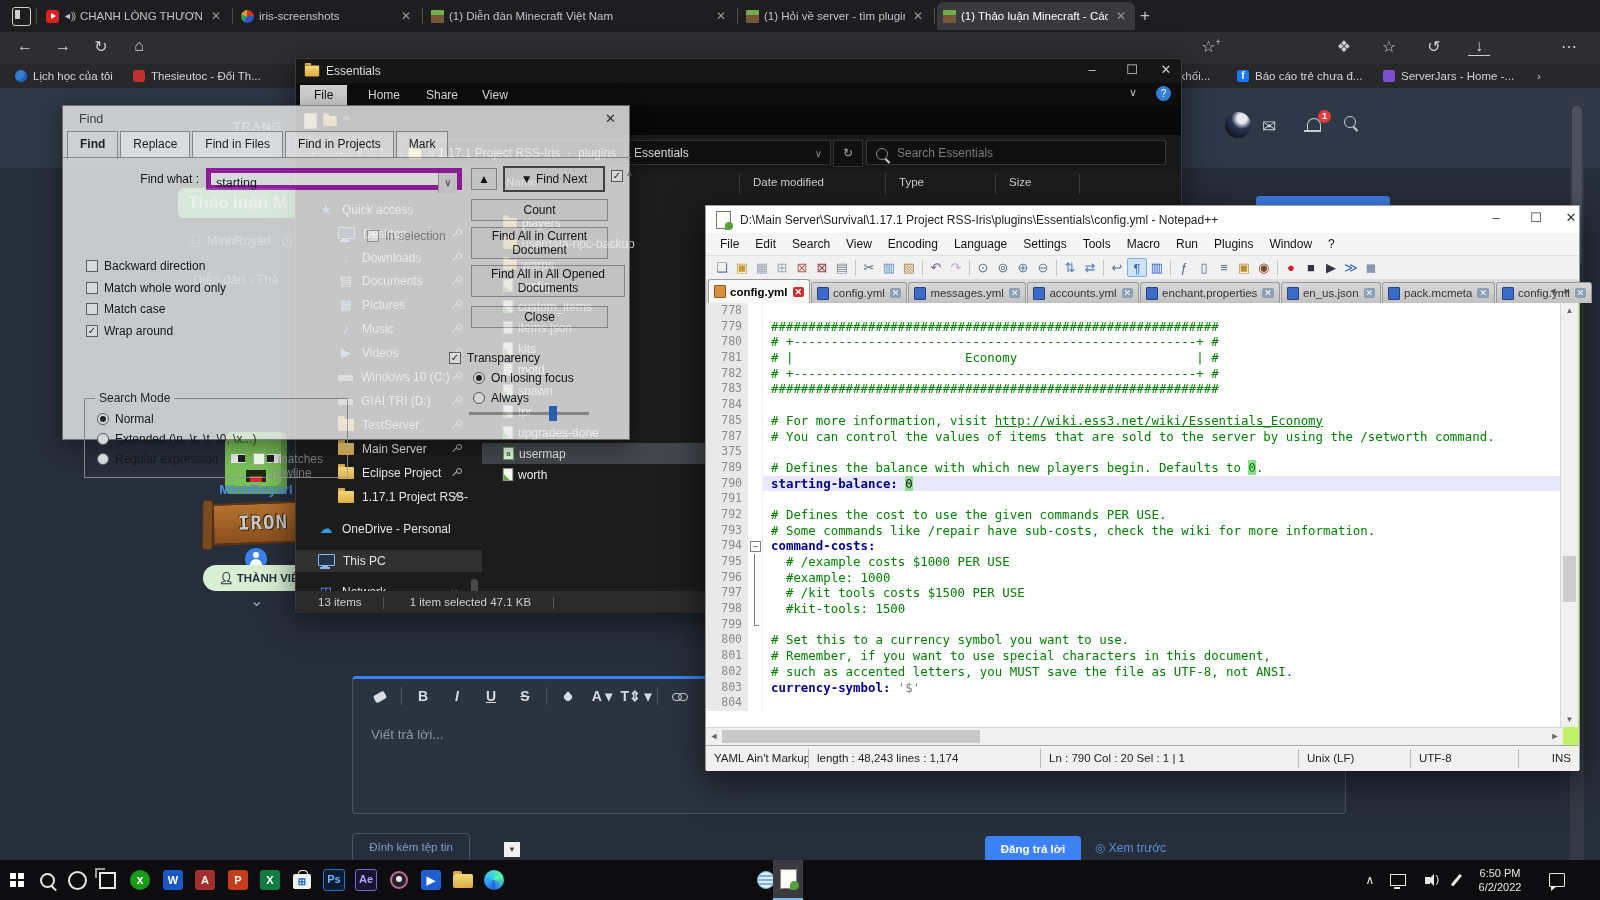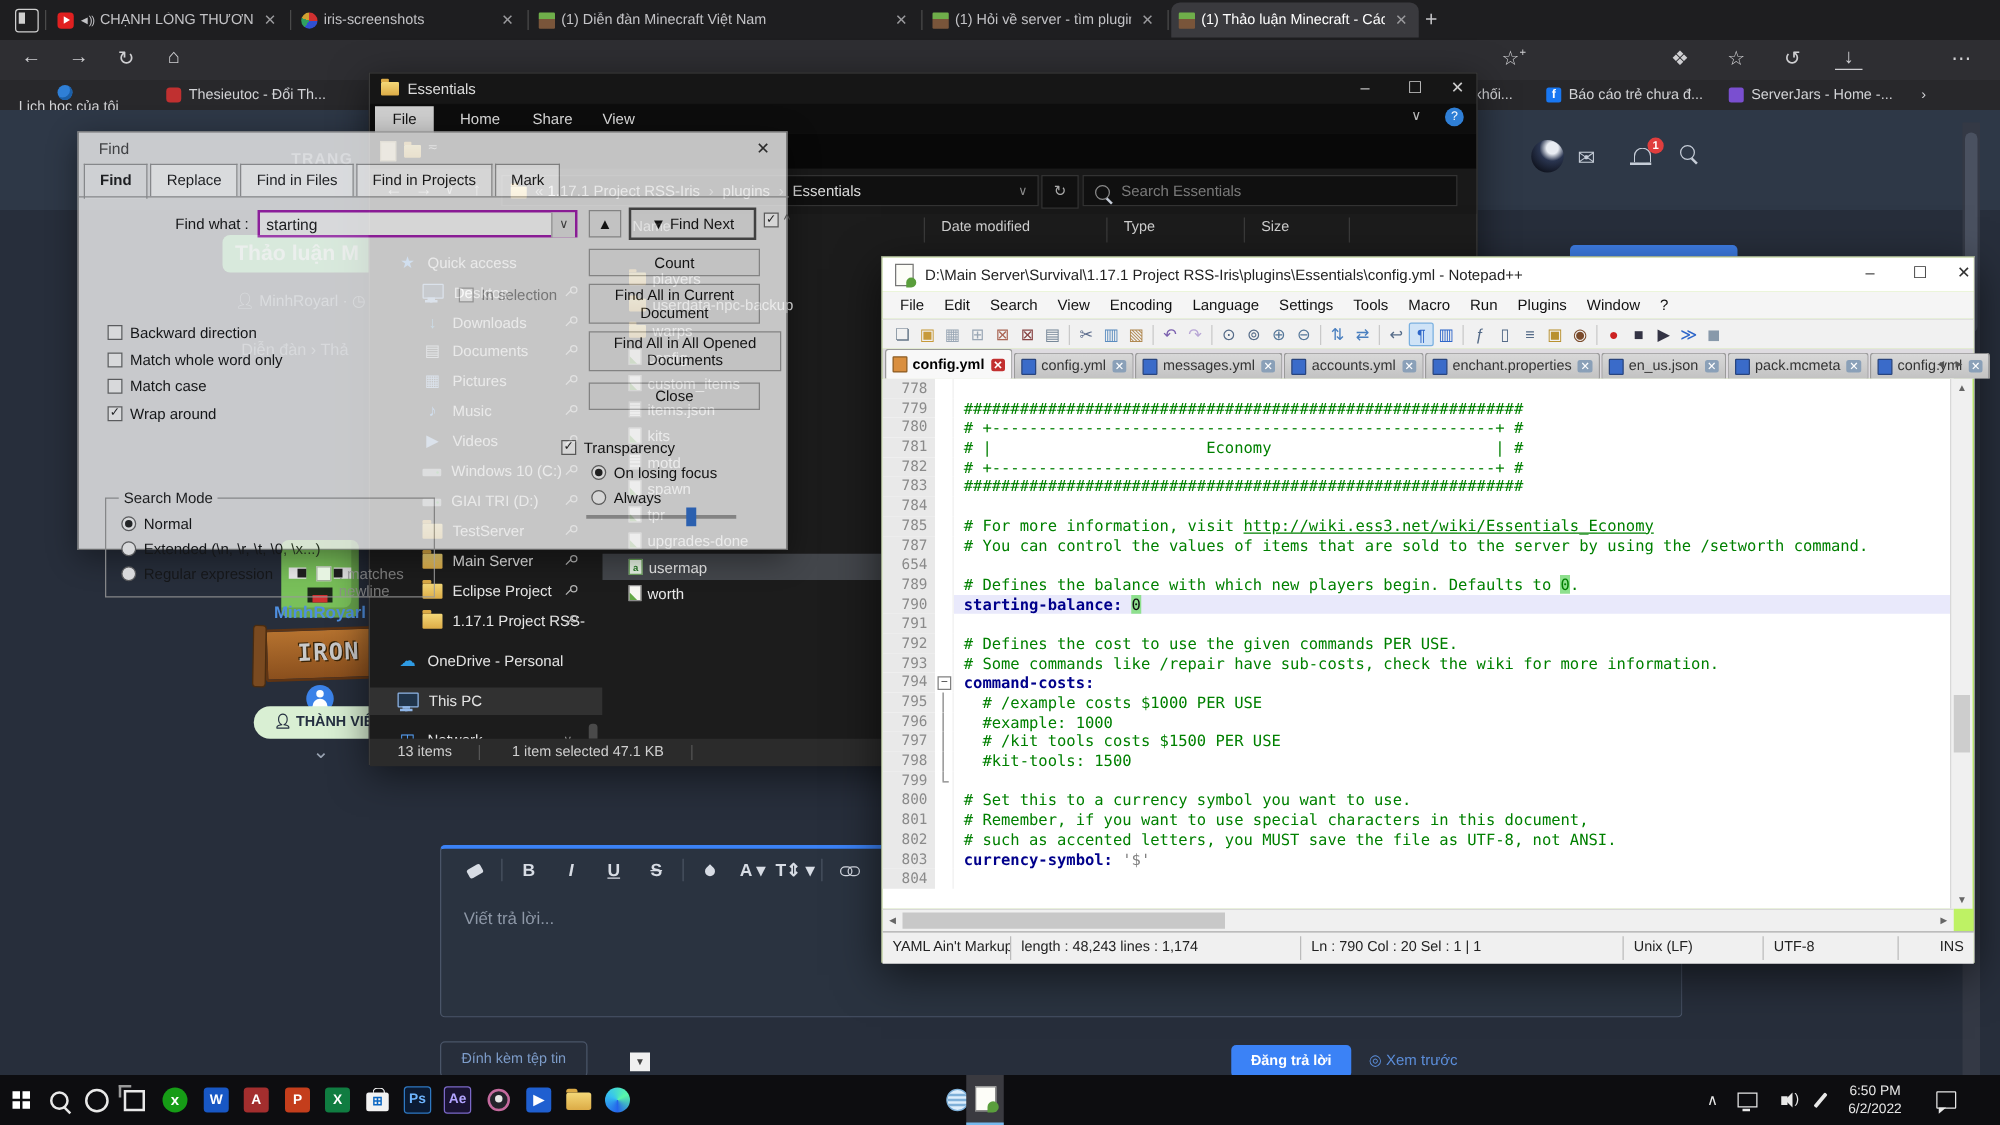--- a/index.html
+++ b/index.html
@@ -152,21 +152,21 @@
   #finddlg{position:absolute;left:62px;top:105px;width:568px;height:335px;z-index:20;opacity:.82;
     background:#ececec;border:1px solid #7a7a7a;box-shadow:0 6px 24px rgba(0,0,0,.5);box-sizing:border-box;
     font-size:12px;color:#1a1a1a;}
   #fd-title{position:absolute;left:16px;top:6px;color:#444;font-size:12.5px;}
   #fd-x{position:absolute;left:536px;top:3px;color:#333;font-size:13px;padding:2px 6px;}
   .fd-tabs{position:absolute;left:4px;top:25px;height:26px;display:flex;}
   .fd-tab{height:25px;line-height:25px;padding:0 12px;border:1px solid #999;border-bottom:none;background:#ffffff;margin-right:2px;font-size:12px;}
   .fd-tab.act{background:#f2f2f2;height:27px;font-weight:bold;}
   .fd-body{position:absolute;left:0;top:51px;width:568px;height:284px;border-top:1px solid #999;}
   .fd-lbl{position:absolute;color:#111;}
-  #fd-combo{position:absolute;left:143px;top:10px;width:256px;height:22px;background:#fff;border:2px solid #a21caf;box-sizing:border-box;line-height:20px;padding-left:5px;font-size:12.5px;}
+  #fd-combo{position:absolute;left:143px;top:10px;width:256px;height:22px;background:#fff;border:5px solid #a21caf;box-sizing:border-box;line-height:20px;padding-left:5px;font-size:12.5px;}
   #fd-combo .arr{position:absolute;right:0;top:0;width:18px;height:20px;background:#e4e4e4;border-left:1px solid #aaa;text-align:center;color:#444;font-size:10px;line-height:20px;}
   .fd-btn{position:absolute;background:#e7e7e7;border:1px solid #9a9a9a;text-align:center;font-size:12px;color:#111;
     display:flex;align-items:center;justify-content:center;box-sizing:border-box;}
   .fd-btn.def{border:2px solid #4a4a4a;font-weight:normal;}
   .cb{position:absolute;width:12px;height:12px;background:#fff;border:1px solid #666;box-sizing:border-box;font-size:10px;line-height:10px;text-align:center;color:#222;}
   .cb.dis{border-color:#aaa;}
   .rd{position:absolute;width:12px;height:12px;border:1px solid #666;border-radius:50%;background:#fff;box-sizing:border-box;}
   .rd.on::after{content:"";position:absolute;left:2px;top:2px;width:6px;height:6px;border-radius:50%;background:#222;}
   .fd-grp{position:absolute;left:21px;top:240px;width:262px;height:78px;border:1px solid #9a9a9a;}
   .fd-grp .legend{position:absolute;left:10px;top:-8px;background:#ececec;padding:0 4px;font-size:12px;}
@@ -312,21 +312,21 @@
     <span class="nic" style="left:1333px">❖</span>
     <span class="tsdiv" style="left:1363px;top:38px;position:absolute"></span>
     <span class="nic" style="left:1378px">☆</span>
     <span class="nic" style="left:1423px">↺</span>
     <span class="nic dlbar" style="left:1468px">↓</span>
     <span class="avatar-sm"></span>
     <span class="nic" style="left:1558px">⋯</span>
   </div>
   <div id="bmbar">
     <div id="bm-holder">
-        <div class="bm" style="left: 15px; flex-direction: column;">
+        <div class="bm" style="left: 15px;">
           <span class="bmic blue"></span>
           <span>Lịch học của tôi</span>
         </div>
         <div class="bm" style="left: 133px;">
           <span class="bmic red"></span>
           <span>Thesieutoc - Đổi Th...</span>
         </div>
         <div class="bm" style="left: 1152px;">
           <span class="bmic gray"></span>
           <span>n khối...</span>
@@ -751,21 +751,21 @@
     <div id="npp-edit">
         <div class="cl"><span class="ln">778</span><span class="fm "></span><span class="ct"></span></div>
         <div class="cl"><span class="ln">779</span><span class="fm "></span><span class="ct"><span class="seg c">############################################################</span></span></div>
         <div class="cl"><span class="ln">780</span><span class="fm "></span><span class="ct"><span class="seg c"># +------------------------------------------------------+ #</span></span></div>
         <div class="cl"><span class="ln">781</span><span class="fm "></span><span class="ct"><span class="seg c"># |                       Economy                        | #</span></span></div>
         <div class="cl"><span class="ln">782</span><span class="fm "></span><span class="ct"><span class="seg c"># +------------------------------------------------------+ #</span></span></div>
         <div class="cl"><span class="ln">783</span><span class="fm "></span><span class="ct"><span class="seg c">############################################################</span></span></div>
         <div class="cl"><span class="ln">784</span><span class="fm "></span><span class="ct"></span></div>
         <div class="cl"><span class="ln">785</span><span class="fm "></span><span class="ct"><span class="seg c"># For more information, visit </span><span class="seg u">http://wiki.ess3.net/wiki/Essentials_Economy</span></span></div>
         <div class="cl"><span class="ln">787</span><span class="fm "></span><span class="ct"><span class="seg c"># You can control the values of items that are sold to the server by using the /setworth command.</span></span></div>
-        <div class="cl"><span class="ln">654</span><span class="fm "></span><span class="ct"></span></div>
+        <div class="cl"><span class="ln">375</span><span class="fm "></span><span class="ct"></span></div>
         <div class="cl"><span class="ln">789</span><span class="fm "></span><span class="ct"><span class="seg c"># Defines the balance with which new players begin. Defaults to </span><span class="seg c h">0</span><span class="seg c">.</span></span></div>
         <div class="cl cur"><span class="ln">790</span><span class="fm "></span><span class="ct"><span class="seg k">starting-balance: </span><span class="seg h">0</span></span></div>
         <div class="cl"><span class="ln">791</span><span class="fm "></span><span class="ct"></span></div>
         <div class="cl"><span class="ln">792</span><span class="fm "></span><span class="ct"><span class="seg c"># Defines the cost to use the given commands PER USE.</span></span></div>
         <div class="cl"><span class="ln">793</span><span class="fm "></span><span class="ct"><span class="seg c"># Some commands like /repair have sub-costs, check the wiki for more information.</span></span></div>
         <div class="cl"><span class="ln">794</span><span class="fm fopen"></span><span class="ct"><span class="seg k">command-costs:</span></span></div>
         <div class="cl"><span class="ln">795</span><span class="fm fline"></span><span class="ct"><span class="seg c">  # /example costs $1000 PER USE</span></span></div>
         <div class="cl"><span class="ln">796</span><span class="fm fline"></span><span class="ct"><span class="seg c">  #example: 1000</span></span></div>
         <div class="cl"><span class="ln">797</span><span class="fm fline"></span><span class="ct"><span class="seg c">  # /kit tools costs $1500 PER USE</span></span></div>
         <div class="cl"><span class="ln">798</span><span class="fm fline"></span><span class="ct"><span class="seg c">  #kit-tools: 1500</span></span></div>

